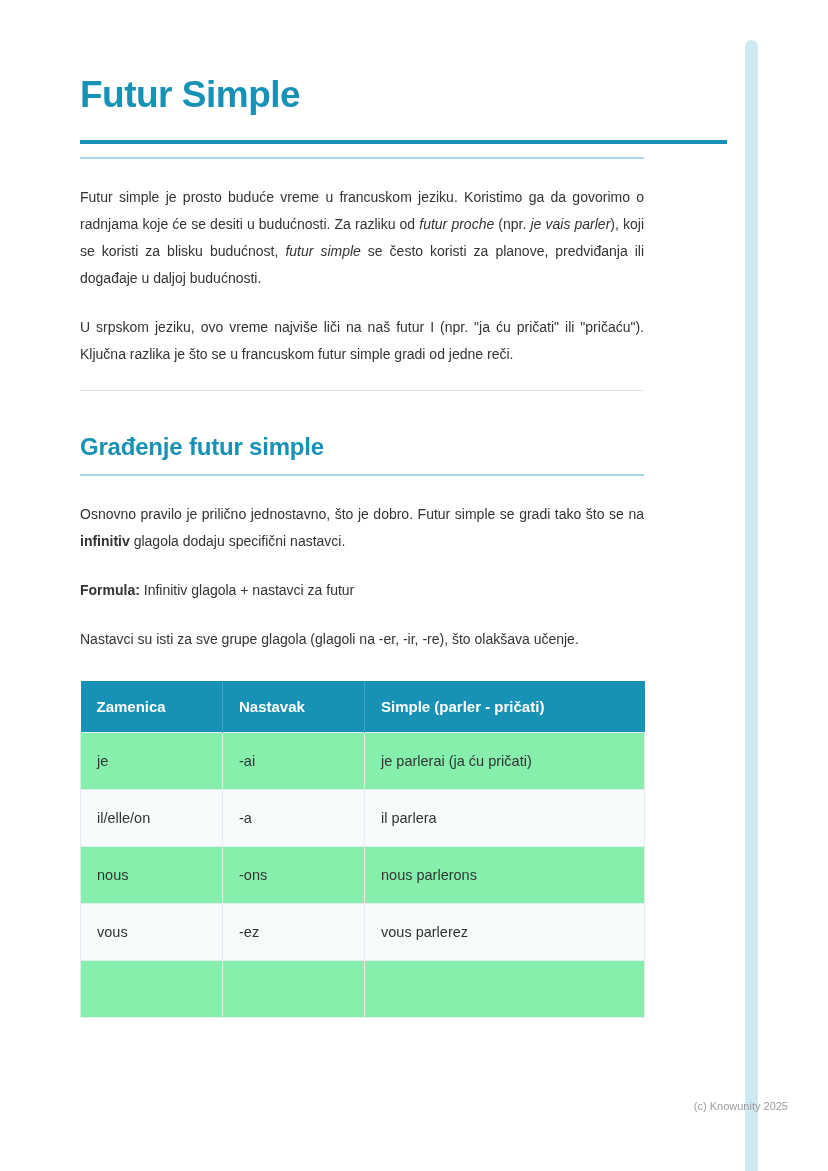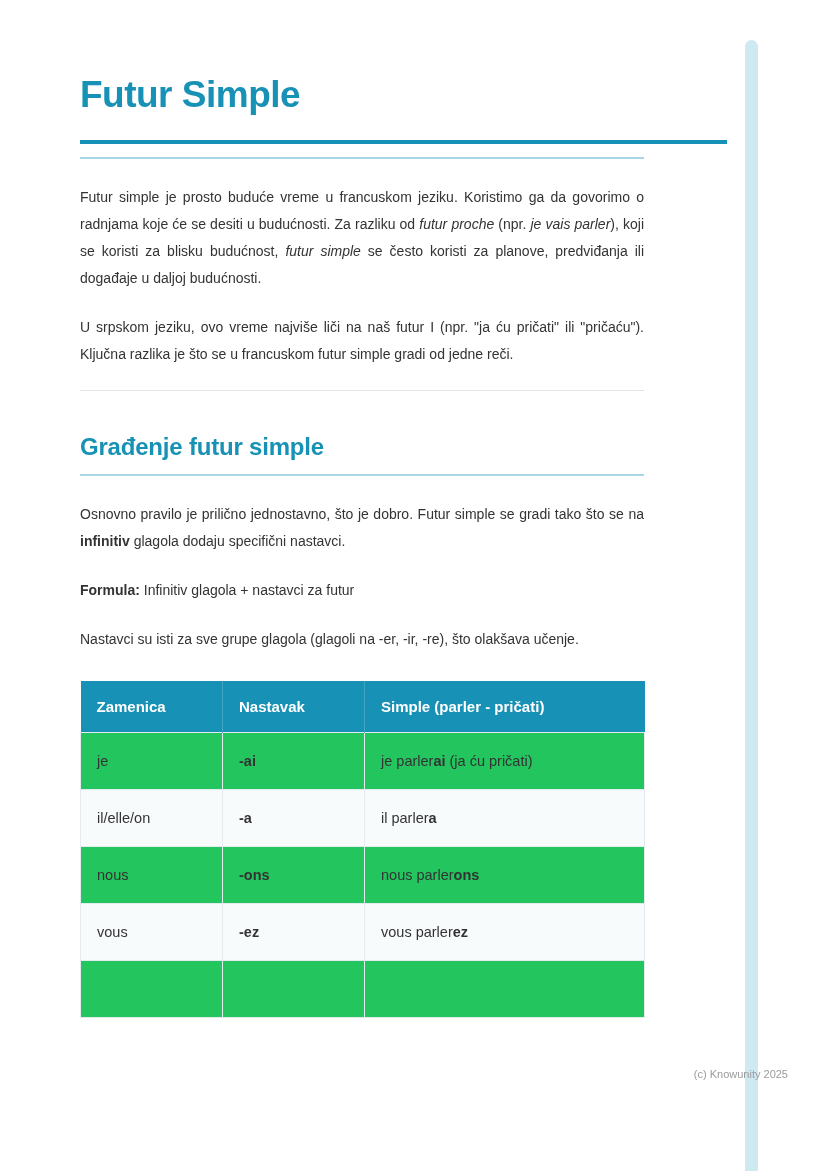--- a/index.html
+++ b/index.html
@@ -35,31 +35,31 @@
   table.conj{
     width:564px;border-collapse:collapse;margin-top:28px;table-layout:fixed;border-radius:30px;
   }
   table.conj th{
     background:var(--accent);color:#ffffff;font-size:15px;font-weight:700;
     text-align:left;padding:17px 16px;border-right:1px solid rgba(255,255,255,0.18);
   }
   table.conj th:last-child{border-right:none;}
   table.conj td{
     font-size:14.5px;color:#333;padding:20px 16px;
-    border:1px solid #e4ebef;background:#22c55e;vertical-align:middle;
+    border:1px solid #e4ebef;background:#86efac;vertical-align:middle;
     height:57px;
   }
   table.conj tr:nth-child(even) td{background:#f8fbfc;}
-  table.conj td .b{font-weight:700;}
+  table.conj td .b{font-weight:400;}
   .edge-bar{
     position:absolute;left:745px;top:40px;width:13px;height:1140px;
     background:var(--edge-bar);border-radius:7px;
   }
   .footer-credit{
-    position:absolute;right:40px;top:1068px;
+    position:absolute;right:40px;top:1100px;
     font-size:11px;color:#9b9b9b;z-index:2;
   }
 </style>
 </head>
 <body>
 
 <div class="page">
 
   <h1 class="doc-title">Futur Simple</h1>
   <div class="title-rule"></div>

